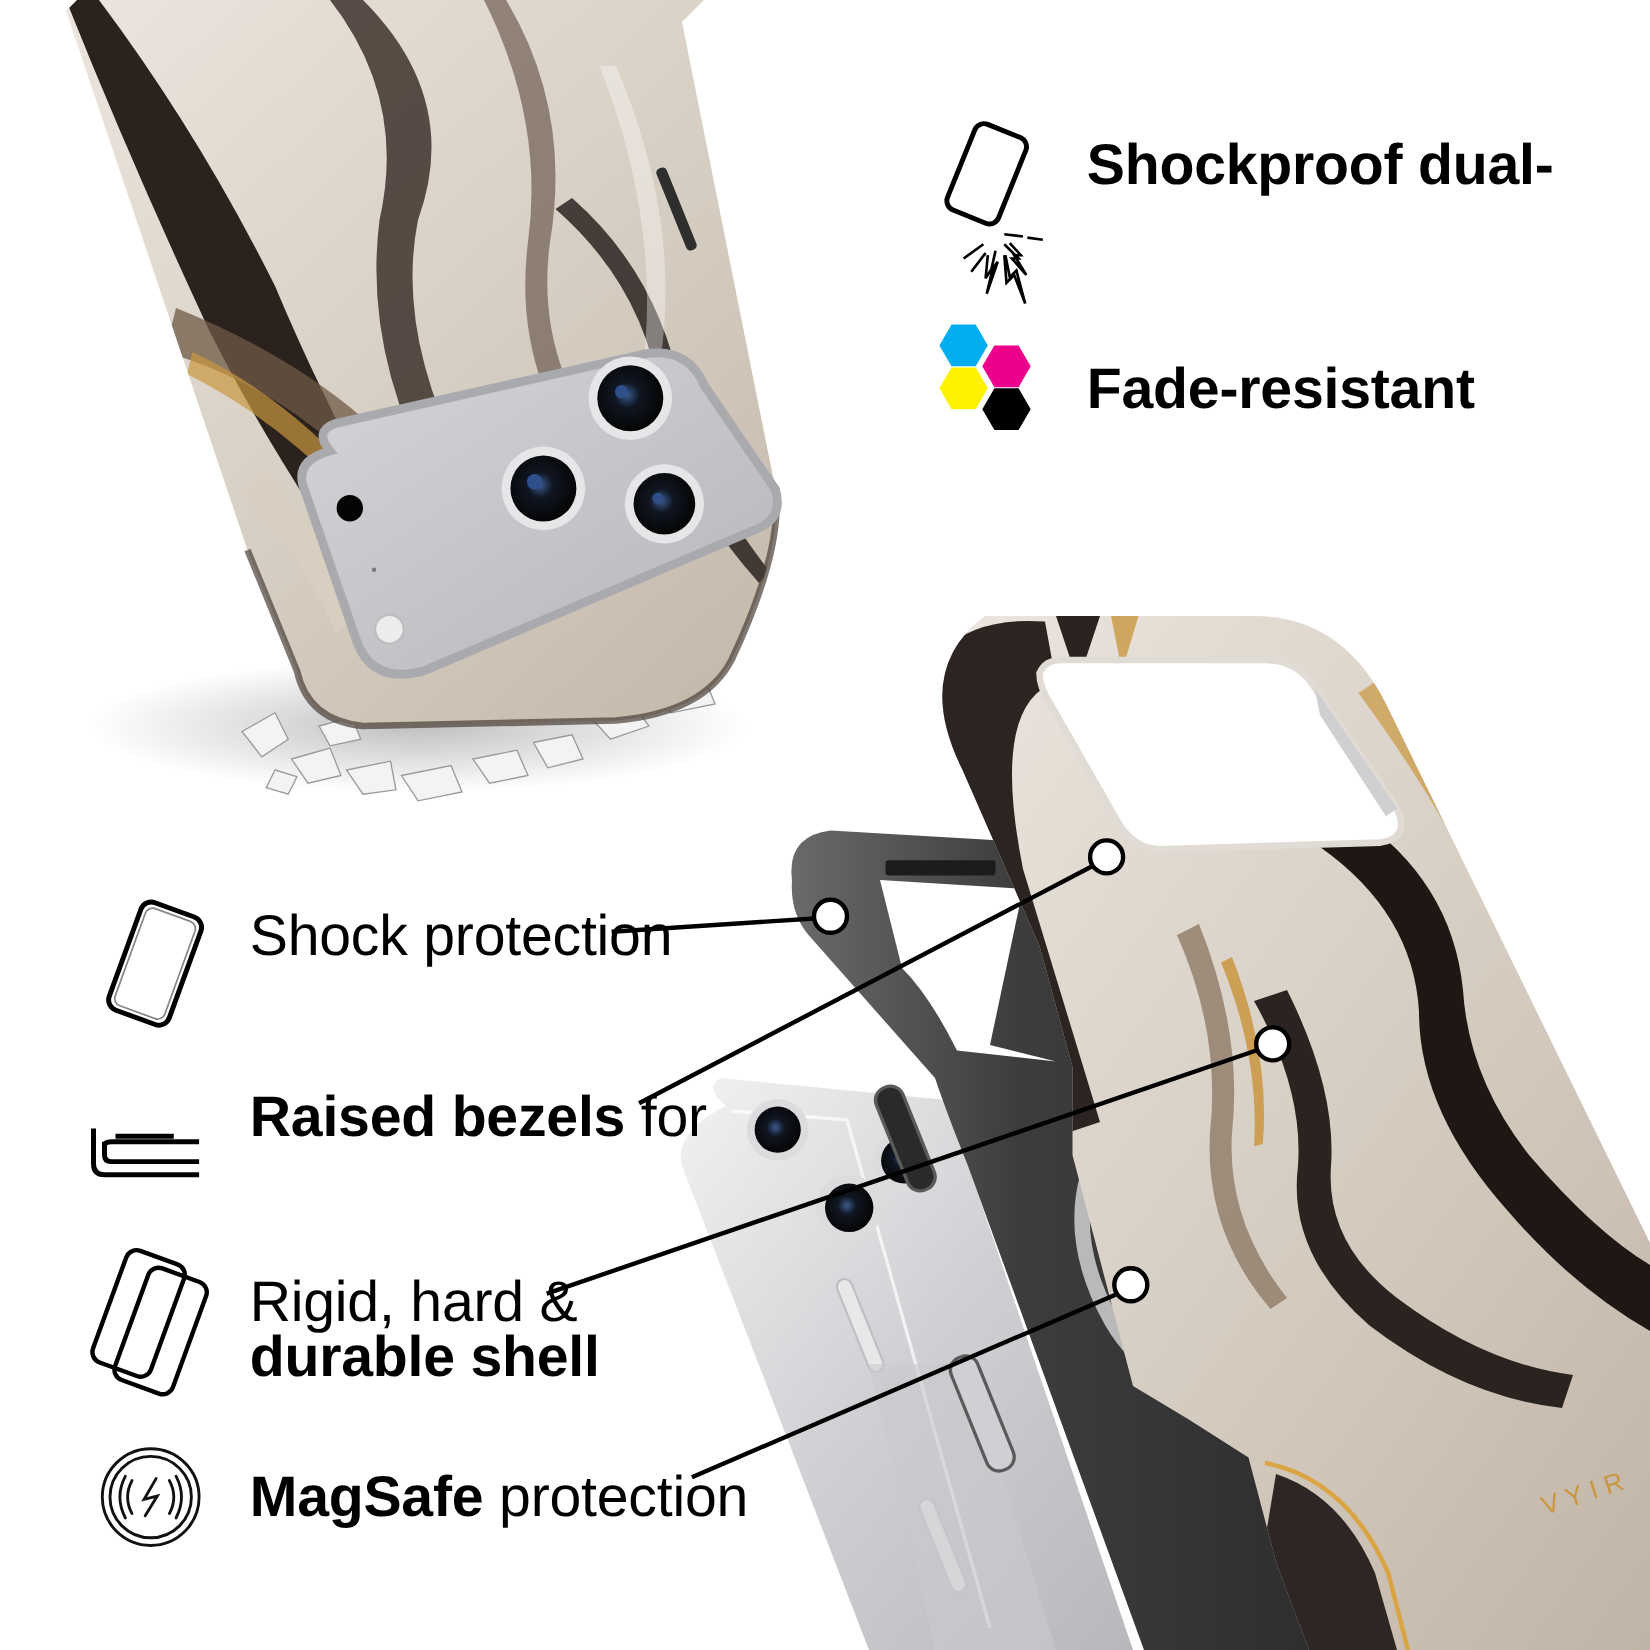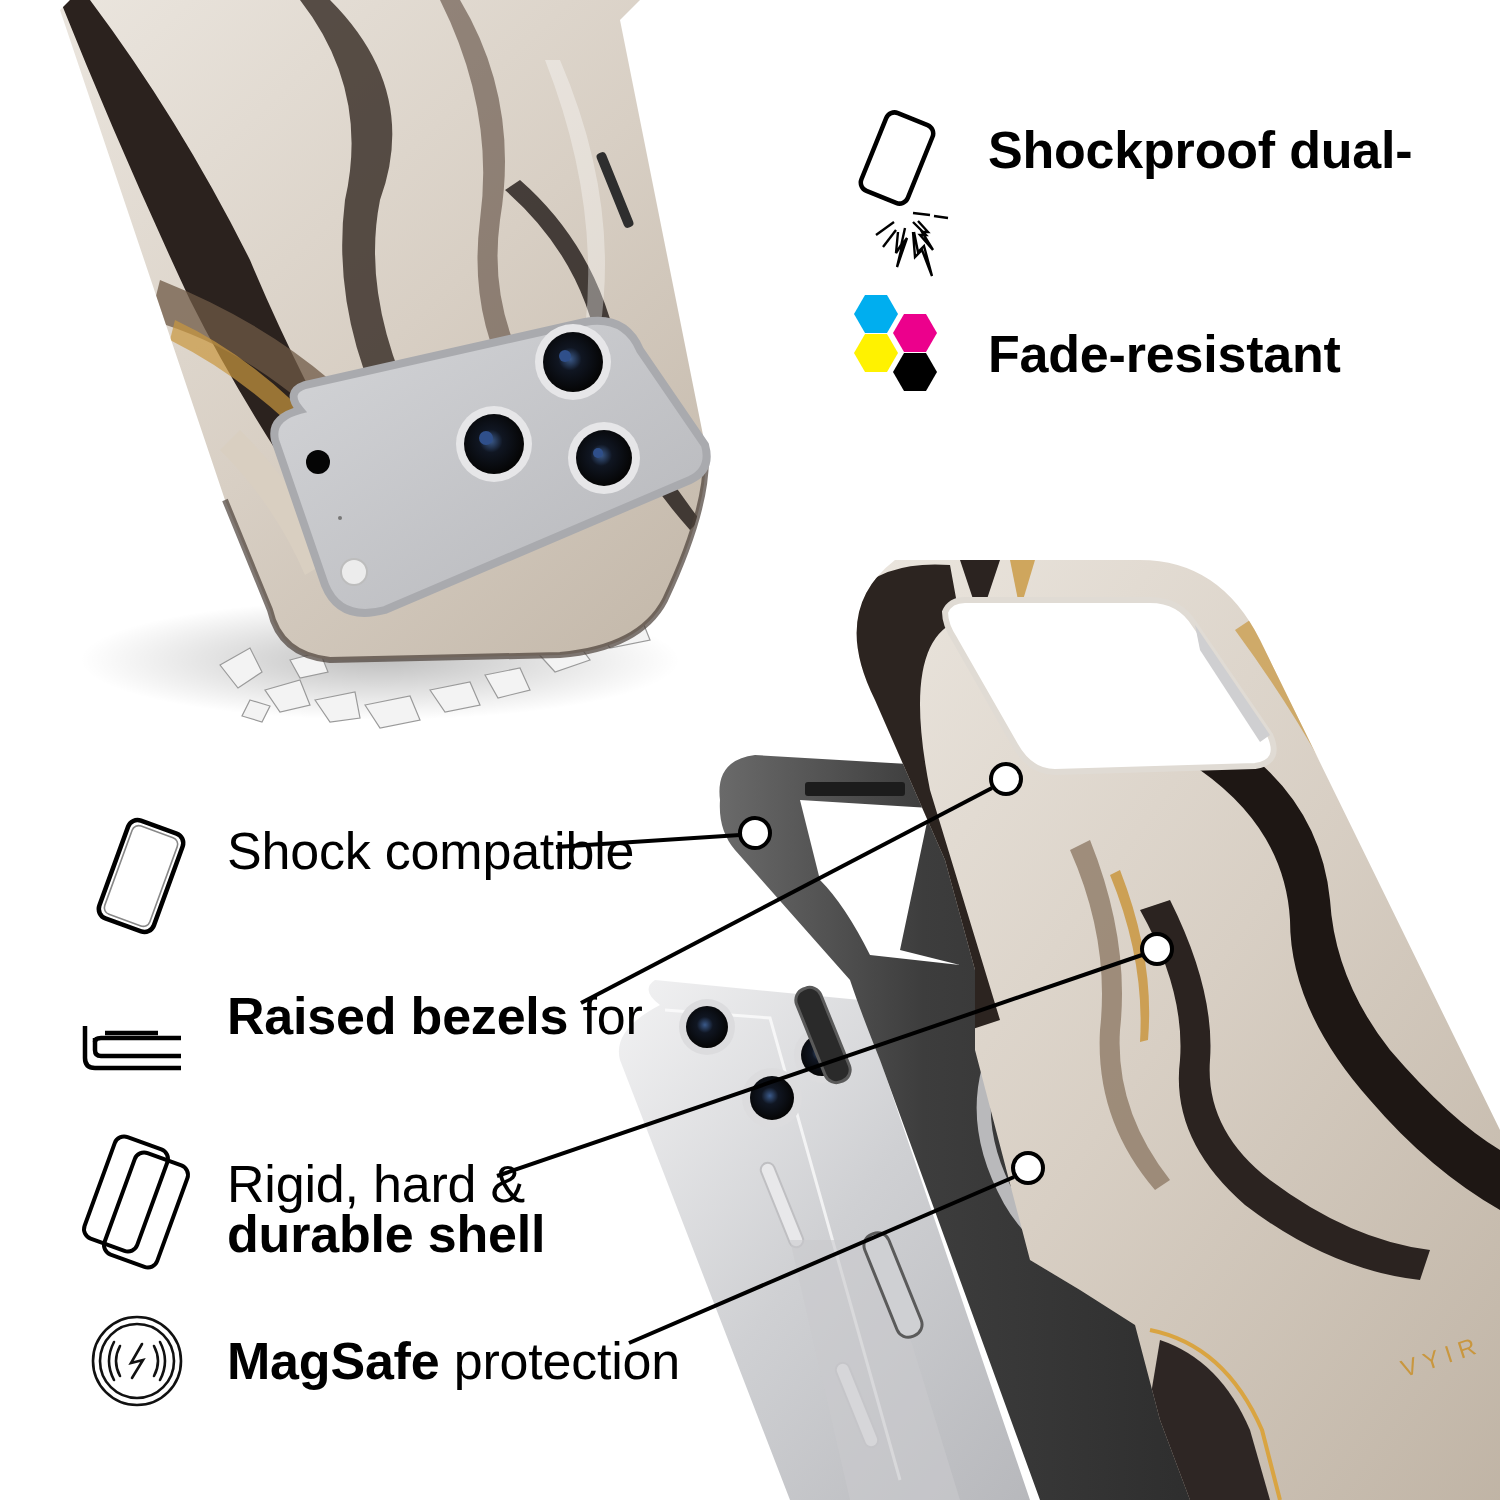--- a/index.html
+++ b/index.html
@@ -200,21 +200,21 @@
     <div><b>Fade-resistant</b></div>
   </div>
 </div>
 
 <div>
   <svg class="icon" style="left:90px;top:812px;width:100px;height:130px;" viewBox="0 0 100 130">
     <rect x="22" y="12" width="58" height="104" rx="10" fill="none" stroke="#000" stroke-width="4.5" transform="rotate(20 51 64)"></rect>
     <rect x="27" y="17" width="48" height="94" rx="7" fill="none" stroke="#888" stroke-width="1.6" transform="rotate(20 51 64)"></rect>
   </svg>
   <div class="feature" style="left:227px;top:826px;">
-    <div><span class="reg">Shock compatible</span></div>
+    <div><span class="reg">Shock protection</span></div>
   </div>
 </div>
 
 <div>
   <svg class="icon" style="left:78px;top:1020px;width:110px;height:55px;" viewBox="0 0 110 55">
     <g fill="none" stroke="#000" stroke-width="4.5">
       <path d="M7,6 L7,38 Q7,48 17,48 L103,48"></path>
       <path d="M17,18 L17,30 Q17,36 23,36 L103,36"></path>
       <path d="M17,22 Q17,18 23,18 L103,18"></path>
       <line x1="27" y1="13" x2="80" y2="13"></line>

